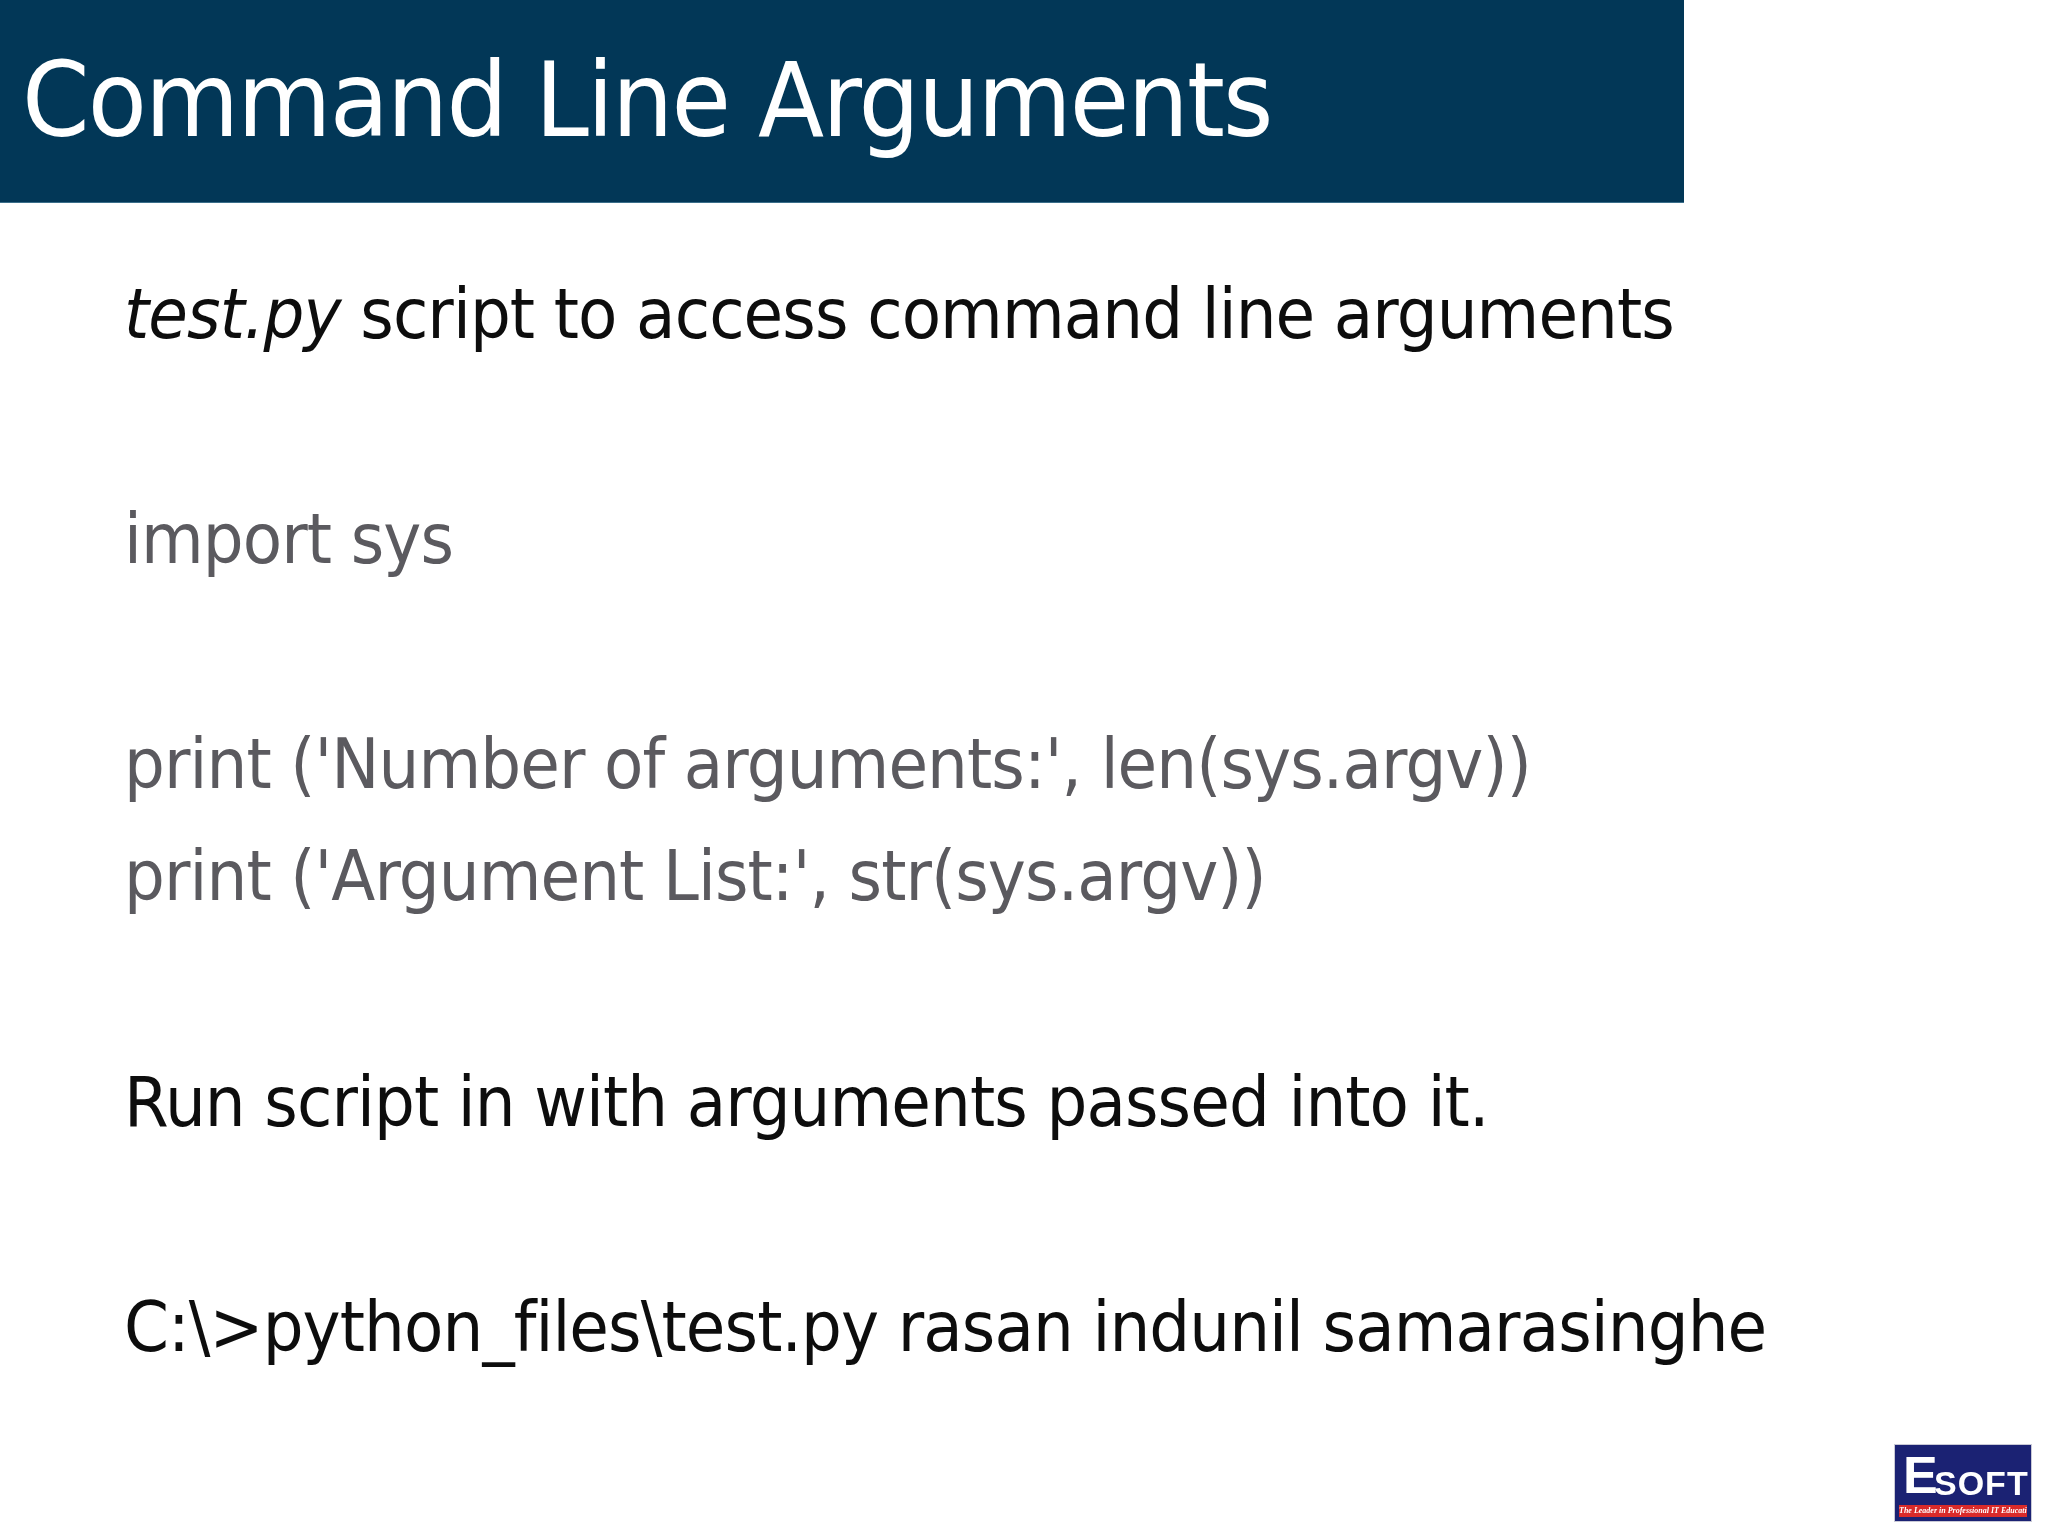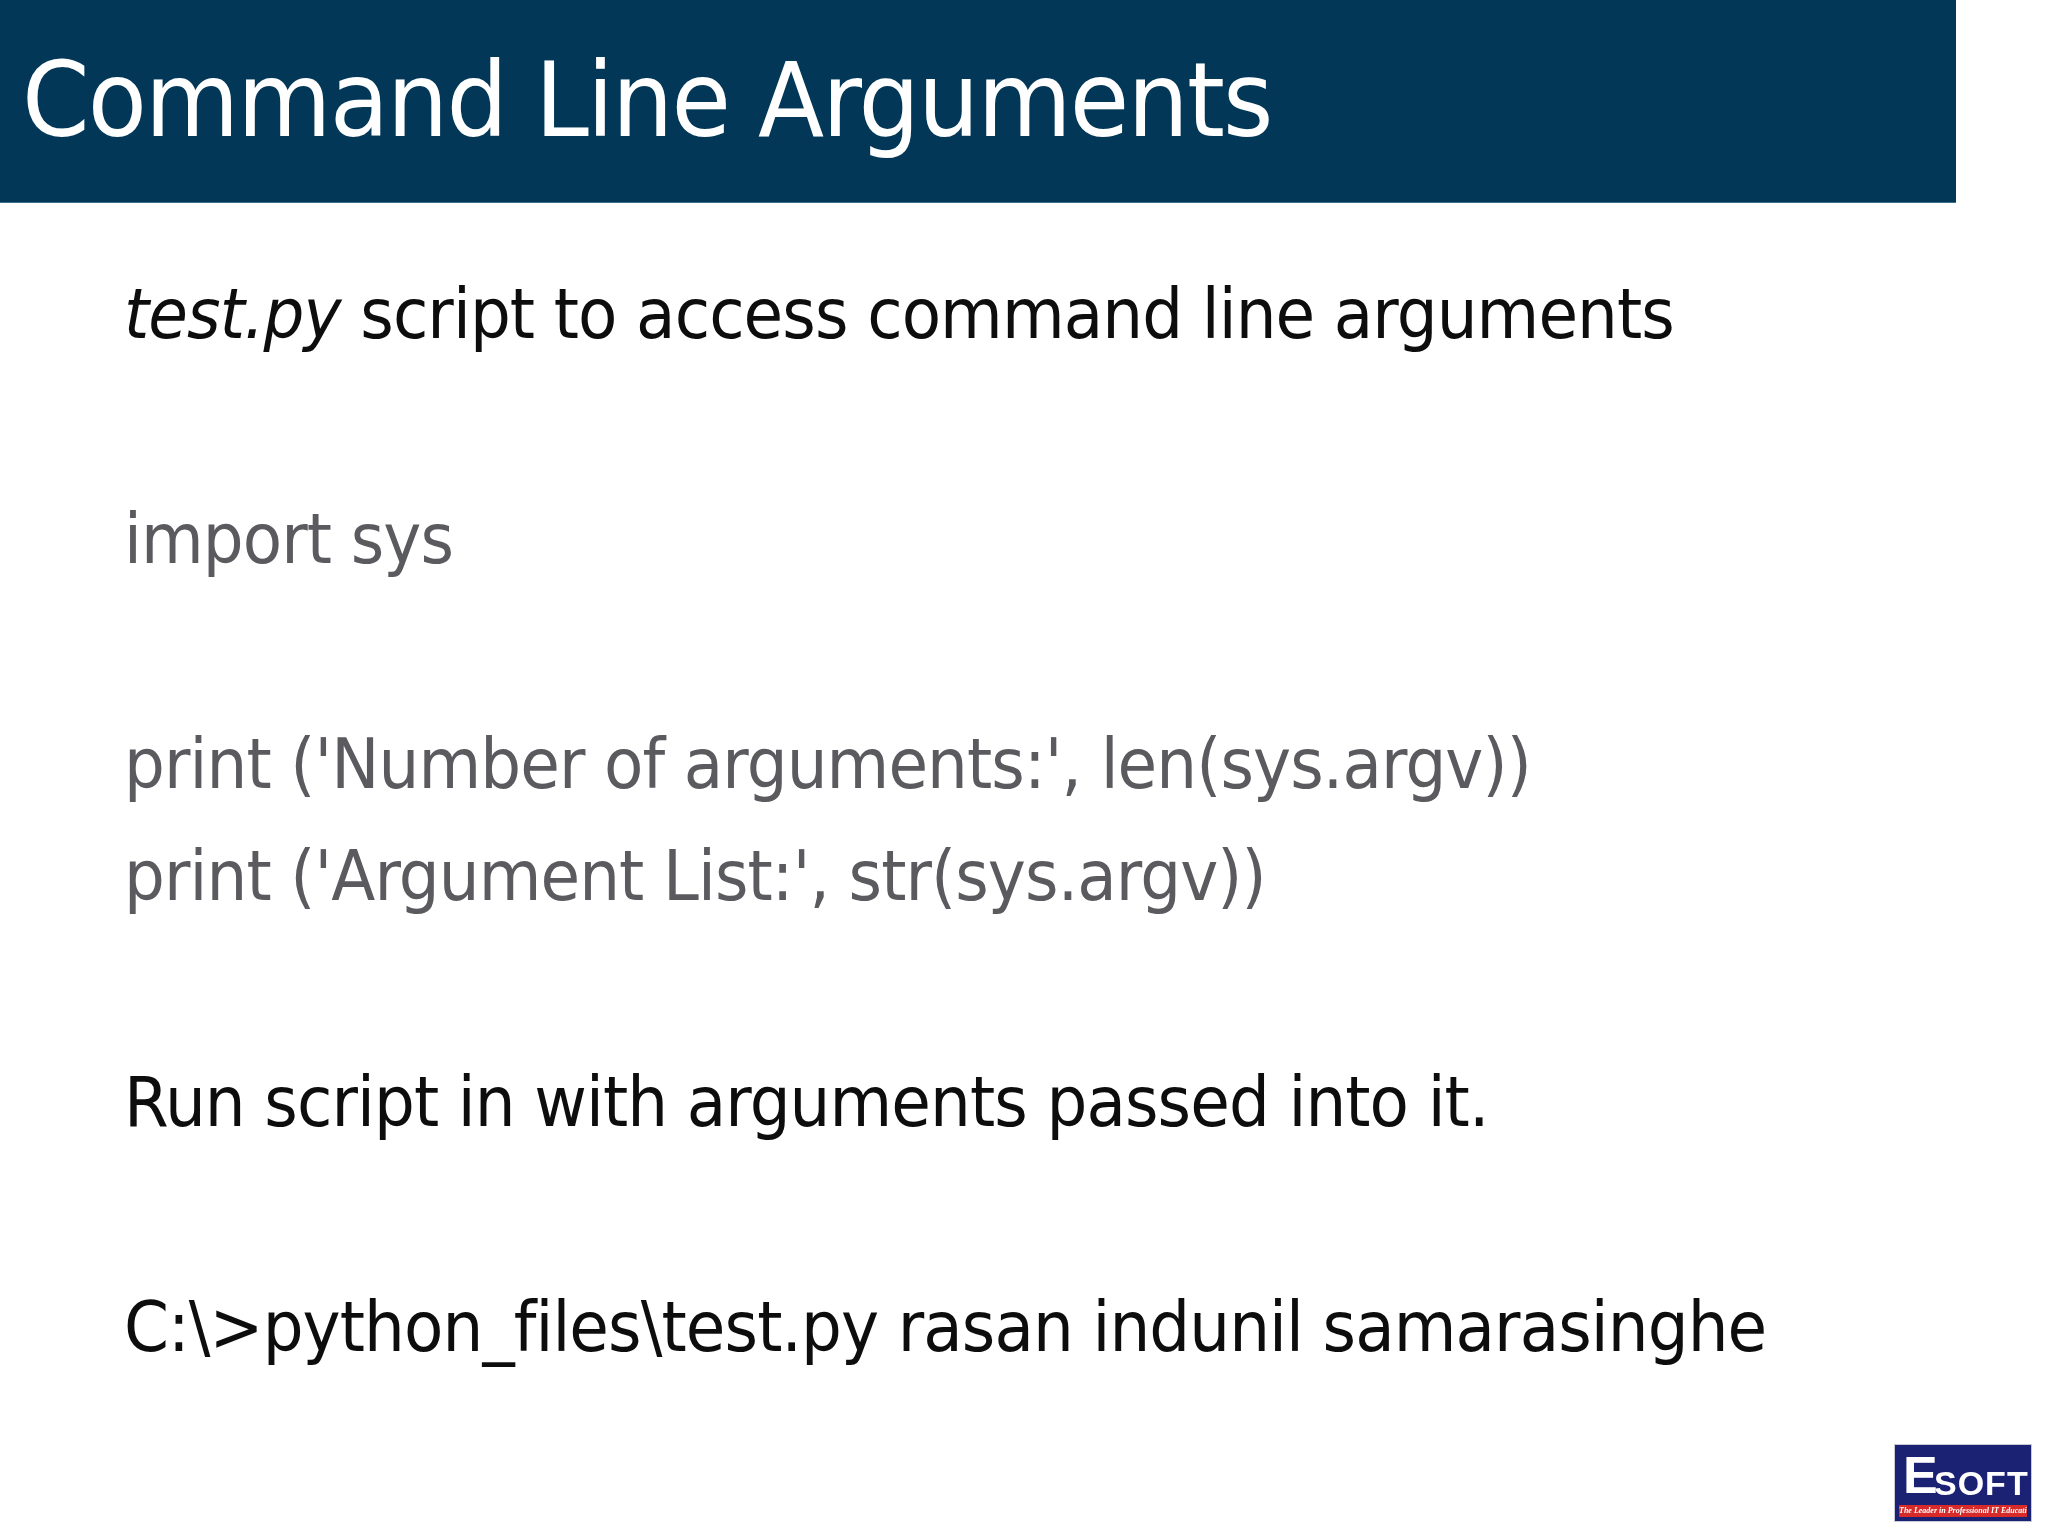--- a/index.html
+++ b/index.html
@@ -2,21 +2,21 @@
 <html><head>
 <meta charset="utf-8">
 <style>
   html, body { margin:0; padding:0; }
   body {
     width:2048px; height:1536px; position:relative; overflow:hidden;
     background:#ffffff;
     font-family:"Liberation Sans", "DejaVu Sans", sans-serif;
   }
   .header {
-    position:absolute; left:0; top:0; width:1956px; height:202px;
+    position:absolute; left:0; top:0; width:1684px; height:202px;
     background:#023757;
     border-bottom:1px solid #3a6e8a;
   }
   .title {
     position:absolute; left:22px; top:40px;
     color:#ffffff; font-size:104px; line-height:120px;
     font-family:"DejaVu Sans", sans-serif; letter-spacing:-2px;
     transform:scaleX(0.93); transform-origin:left center;
     white-space:nowrap;
   }

